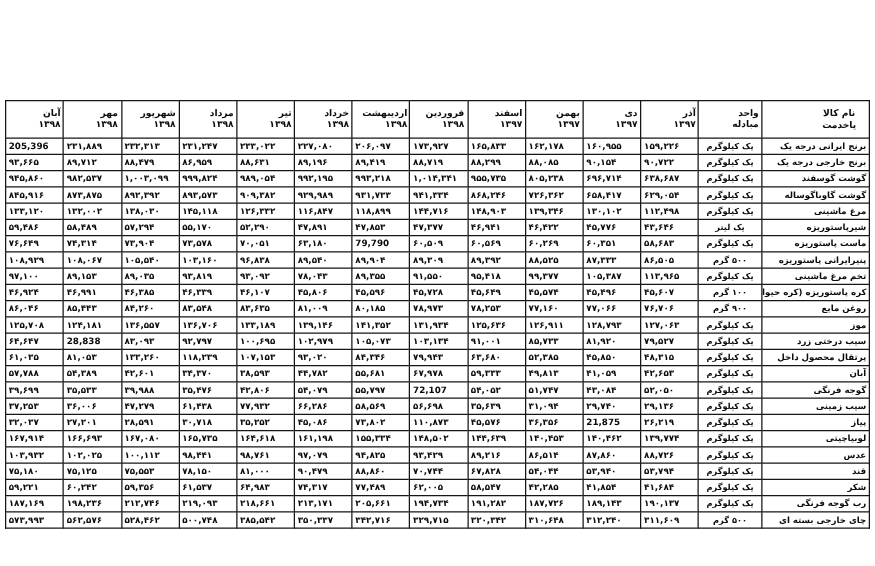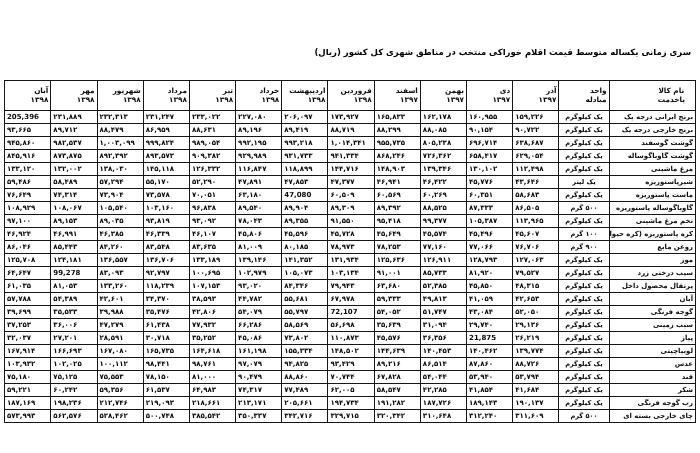--- a/index.html
+++ b/index.html
@@ -26,21 +26,20 @@
   td.unit-cell{font-size:6.6px;text-align:center;direction:rtl;margin-top:35px;}
   td.price-cell{font-size:7px;text-align:left;direction:ltr;}
   col.c-name{width:86px;}
   col.c-unit{width:50px;}
   col.c-month{width:46px;}
 </style>
 </head>
 <body>
 
 <div class="page">
-  <div class="doc-title">سری زمانی یکساله متوسط قیمت اقلام خوراکی منتخب در مناطق شهری کل کشور (ریال)</div>
   <table class="price-table">
     <colgroup id="cols">
         <col class="c-name">
         <col class="c-unit">
         <col class="c-month">
         <col class="c-month">
         <col class="c-month">
         <col class="c-month">
         <col class="c-month">
         <col class="c-month">
@@ -167,30 +166,30 @@
           <td class="price-cell">۵۹,۴۸۶</td>
         </tr>
         <tr>
           <td class="name-cell">ماست پاستوریزه</td>
           <td class="unit-cell">یک کیلوگرم</td>
           <td class="price-cell">۵۸,۶۸۳</td>
           <td class="price-cell">۶۰,۳۵۱</td>
           <td class="price-cell">۶۰,۲۶۹</td>
           <td class="price-cell">۶۰,۵۶۹</td>
           <td class="price-cell">۶۰,۵۰۹</td>
-          <td class="price-cell">47,080</td>
+          <td class="price-cell">79,790</td>
           <td class="price-cell">۶۳,۱۸۰</td>
           <td class="price-cell">۷۰,۰۵۱</td>
           <td class="price-cell">۷۳,۵۷۸</td>
           <td class="price-cell">۷۳,۹۰۴</td>
           <td class="price-cell">۷۴,۳۱۴</td>
           <td class="price-cell">۷۶,۶۴۹</td>
         </tr>
         <tr>
-          <td class="name-cell">گاوباگوساله پاستوریزه</td>
+          <td class="name-cell">پنیرایرانی پاستوریزه</td>
           <td class="unit-cell">۵۰۰ گرم</td>
           <td class="price-cell">۸۶,۵۰۵</td>
           <td class="price-cell">۸۷,۳۳۳</td>
           <td class="price-cell">۸۸,۵۲۵</td>
           <td class="price-cell">۸۹,۳۹۲</td>
           <td class="price-cell">۸۹,۳۰۹</td>
           <td class="price-cell">۸۹,۹۰۴</td>
           <td class="price-cell">۸۹,۵۴۰</td>
           <td class="price-cell">۹۶,۸۳۸</td>
           <td class="price-cell">۱۰۳,۱۶۰</td>
@@ -268,21 +267,21 @@
           <td class="price-cell">۷۹,۵۲۷</td>
           <td class="price-cell">۸۱,۹۲۰</td>
           <td class="price-cell">۸۵,۷۳۳</td>
           <td class="price-cell">۹۱,۰۰۱</td>
           <td class="price-cell">۱۰۳,۱۳۴</td>
           <td class="price-cell">۱۰۵,۰۷۳</td>
           <td class="price-cell">۱۰۲,۹۷۹</td>
           <td class="price-cell">۱۰۰,۶۹۵</td>
           <td class="price-cell">۹۲,۷۹۷</td>
           <td class="price-cell">۸۳,۰۹۳</td>
-          <td class="price-cell">99,278</td>
+          <td class="price-cell">28,838</td>
           <td class="price-cell">۶۴,۶۴۷</td>
         </tr>
         <tr>
           <td class="name-cell">پرتقال محصول داخل</td>
           <td class="unit-cell">یک کیلوگرم</td>
           <td class="price-cell">۴۸,۳۱۵</td>
           <td class="price-cell">۴۵,۸۵۰</td>
           <td class="price-cell">۵۲,۳۸۵</td>
           <td class="price-cell">۶۳,۶۸۰</td>
           <td class="price-cell">۷۹,۹۴۳</td>

